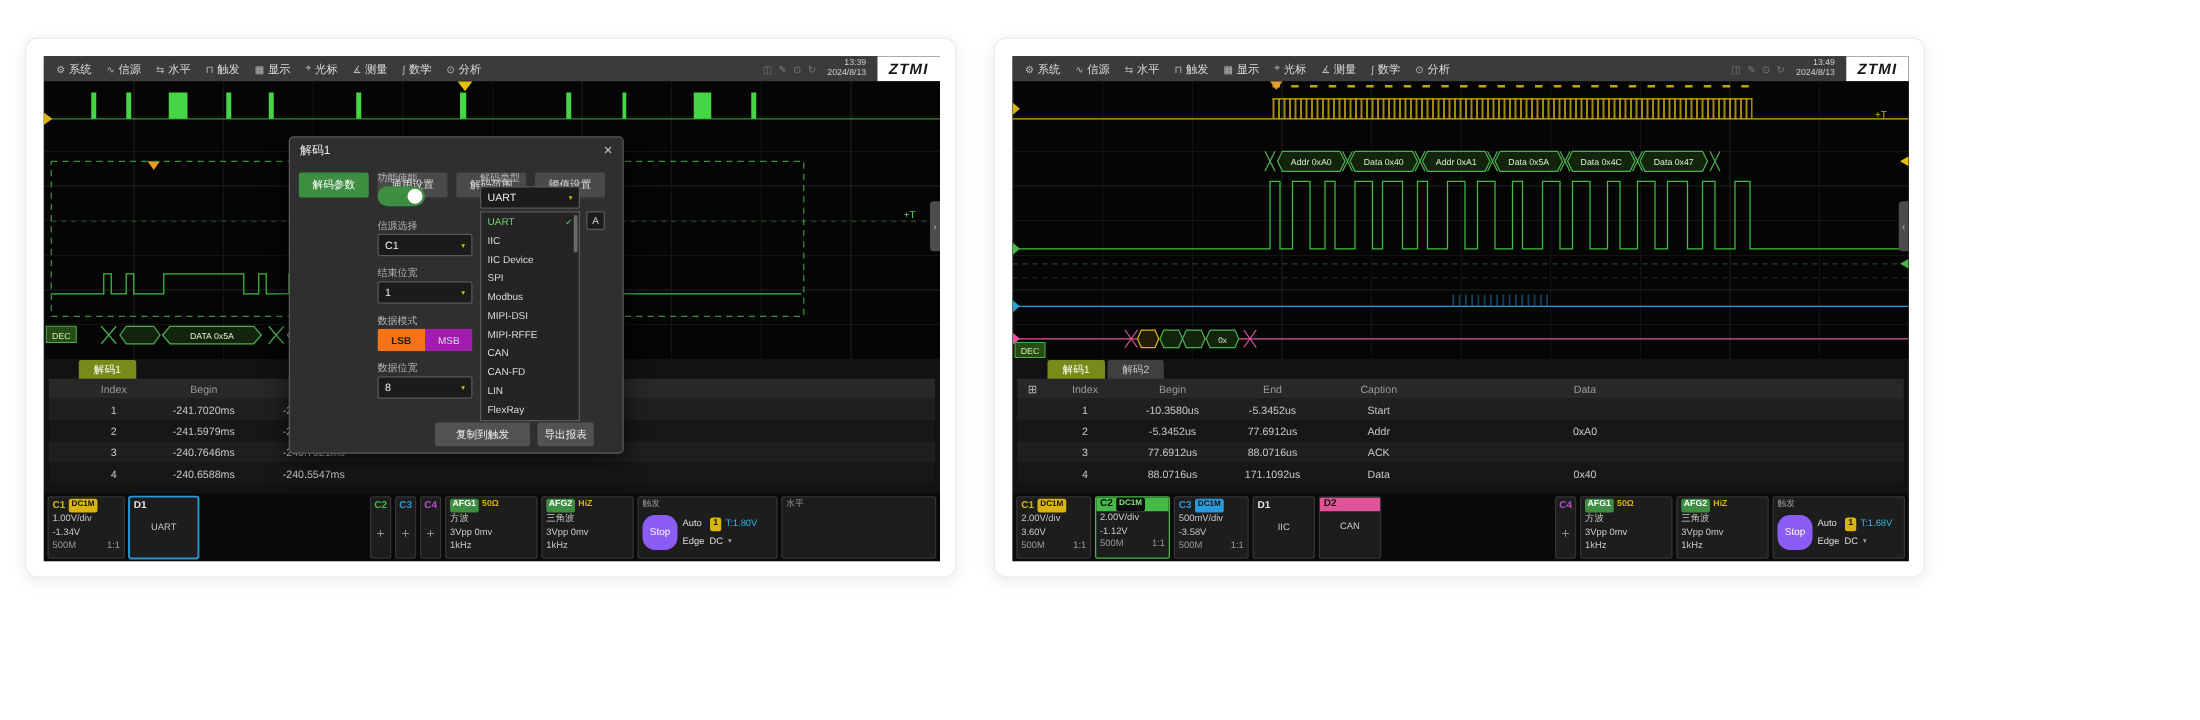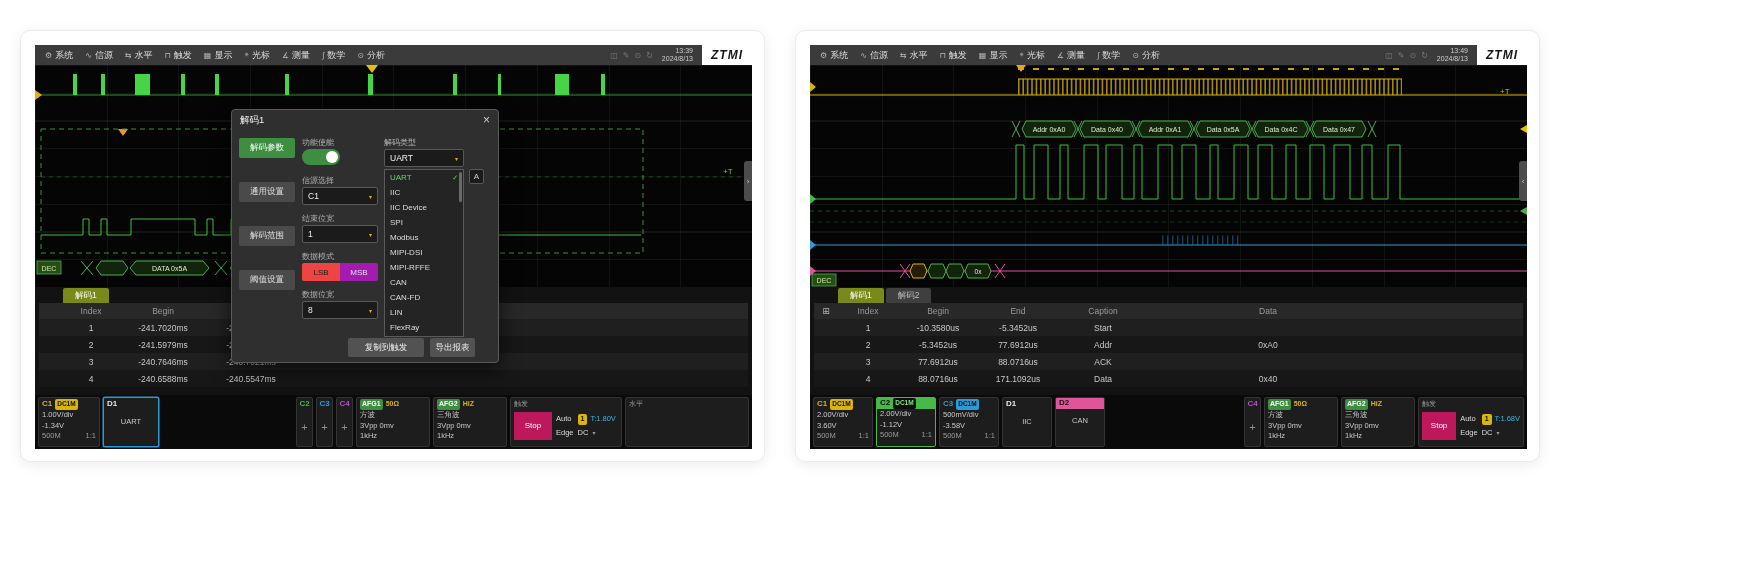--- a/index.html
+++ b/index.html
@@ -48,49 +48,49 @@
 .selgreen .chhdr{background:#46b946;margin:-1px -3px 0;padding:0 3px}
 .selgreen .cname{color:#0d0d0d}
 .selgreen .cpl{background:#0d0d0d !important;color:#7fe07f}
 .d2hdr{background:#e0559a;margin:-1px -3px 0;padding:0 3px}
 .narrow{width:17px;display:flex;flex-direction:column;align-items:center}
 .plus{color:#909090;font-size:11px;flex:1;display:flex;align-items:center}
 .afgname{background:#3e8e41;color:#fff;padding:0 2px;border-radius:2px;font-size:7px;font-weight:bold}
 .load{color:#d9b40a;font-size:7px;font-weight:bold}
 .btitle{font-size:7px;color:#9a9a9a;height:9px;line-height:9px}
 .trow2{display:flex;gap:4px;align-items:center;height:36px}
-.stopbtn{width:38px;height:28px;background:#be185d;color:#fff;border-radius:0;display:flex;align-items:center;justify-content:center;font-size:8px}
+.stopbtn{width:28px;height:28px;background:#8b5cf6;color:#fff;border-radius:10px;display:flex;align-items:center;justify-content:center;font-size:8px}
 .tmid{display:flex;flex-direction:column;gap:3px;font-size:7.5px;color:#ddd}
 .tright{display:flex;flex-direction:column;gap:3px}
 .trlvl{display:flex;align-items:flex-end;gap:3px}
 .srcb{background:#d9b40a;color:#111;font-size:7px;font-weight:bold;padding:0 3px;border-radius:2px}
 .lvl{color:#35b5e5;font-size:7.5px}
 .coupr{display:flex;align-items:center;gap:4px;font-size:7.5px;color:#ddd}
 .car2{color:#9a9a9a;font-size:6px}
 .hrow{display:flex;gap:6px;align-items:center;height:38px}
 .hscale{text-align:center}
 .hbig{font-size:11px;font-weight:bold;color:#f0f0f0;line-height:12px}
 .hunit{font-size:6.5px;color:#9a9a9a}
 .hgrid{display:grid;grid-template-columns:auto auto;column-gap:8px;row-gap:1px;font-size:7px;line-height:9px;white-space:nowrap}
 .orange{color:#e06a2a}.cyan{color:#35b5e5}.white{color:#d8d8d8}
 
 .dialog{position:absolute;left:196px;top:64px;width:268px;height:254px;background:#2f2f2f;border:1px solid #5a5a5a;border-radius:4px;box-shadow:0 6px 20px rgba(0,0,0,.65);z-index:20}
 .dtitle{height:20px;display:flex;align-items:center;padding:0 8px;font-size:9.5px;color:#f0f0f0}
 .dclose{margin-left:auto;color:#ccc;font-size:12px;line-height:12px;cursor:default}
-.dtabs{position:absolute;left:7px;top:28px;display:flex;flex-direction:column;gap:24px}
+.dtabs{position:absolute;left:7px;top:28px;display:flex;flex-direction:row;gap:7px}
 .dtabbtn{width:56px;height:20px;background:#4a4a4a;color:#e0e0e0;font-size:8.5px;display:flex;align-items:center;justify-content:center;border-radius:2px}
 .dtabbtn.act{background:#3e8e41;color:#fff}
 .flabel{position:absolute;font-size:8px;color:#b4b4b4;white-space:nowrap}
 .fsel{position:absolute;width:76px;height:18px;background:#1b1b1b;border:1px solid #585858;border-radius:2px;display:flex;align-items:center;justify-content:space-between;padding:0 5px;font-size:8.5px;color:#f0f0f0}
 .fsel .car{color:#d9b40a;font-size:6px}
 .toggle{position:absolute;width:38px;height:16px;border-radius:8px;background:#3e8e41}
 .toggle i{position:absolute;right:2px;top:2px;width:12px;height:12px;border-radius:50%;background:#fff}
 .seg{position:absolute;width:76px;height:18px;display:flex;border-radius:2px;overflow:hidden;font-size:8px}
 .seg span{flex:1;display:flex;align-items:center;justify-content:center}
-.seg .on{background:#ef4444;color:#17220b;font-weight:normal}
+.seg .on{background:#f97316;color:#17220b;font-weight:bold}
 .seg .offs{background:#a21caf;color:#e0e0e0}
 .ddlist{position:absolute;left:152px;top:59px;width:80px;height:168px;background:#242424;border:1px solid #5a5a5a;z-index:30;overflow:hidden}
 .ddi{height:15px;display:flex;align-items:center;justify-content:space-between;padding:0 5px;font-size:8px;color:#dcdcdc}
 .ddi.sel{color:#6fd06f}
 .ddi .ck{color:#6fd06f;font-size:7px}
 .ddbar{position:absolute;right:1px;top:2px;width:3px;height:30px;background:#6a6a6a;border-radius:2px}
 .atool{position:absolute;left:237px;top:59px;width:15px;height:15px;background:#1b1b1b;border:1px solid #585858;border-radius:2px;color:#d0d0d0;font-size:8px;display:flex;align-items:center;justify-content:center}
 .dbtn{position:absolute;top:228px;height:19px;background:#525252;color:#f0f0f0;font-size:8.5px;display:flex;align-items:center;justify-content:center;border-radius:2px}
 #btn-copy{left:116px;width:76px}
 #btn-export{left:198px;width:45px}

